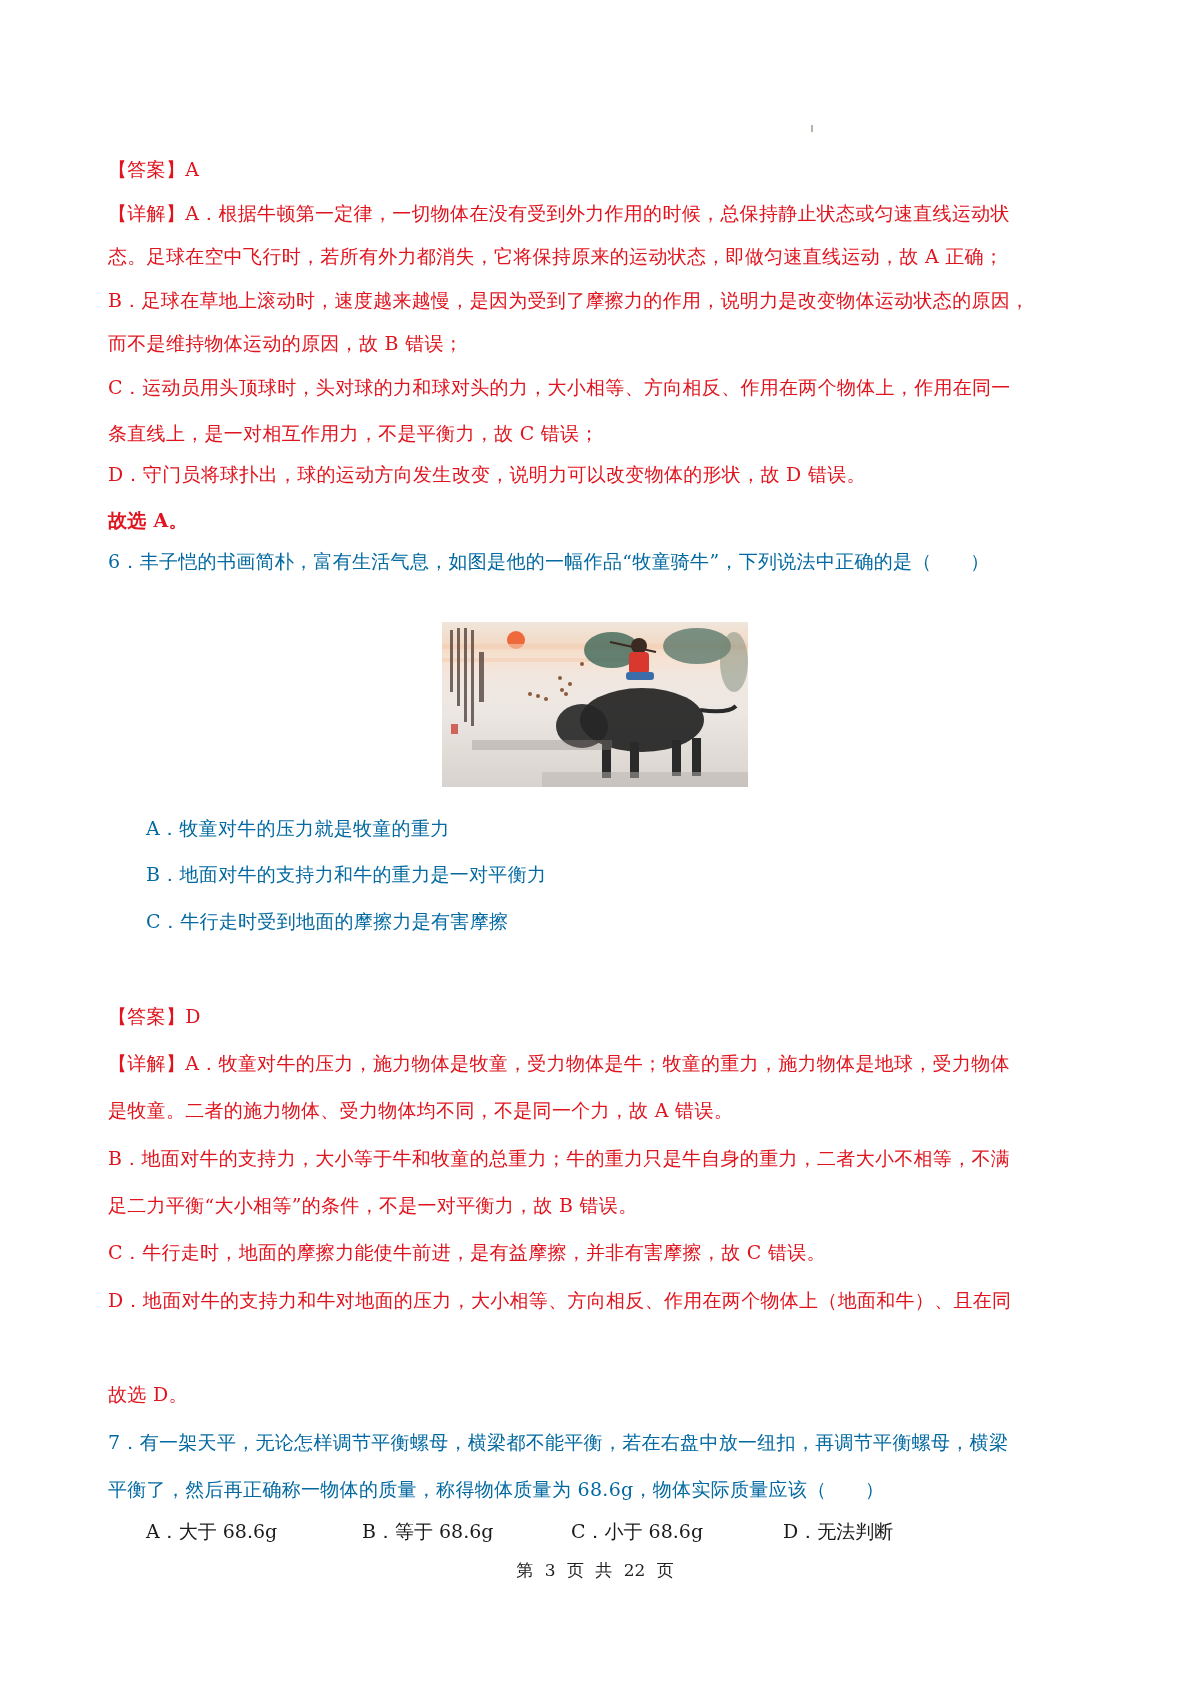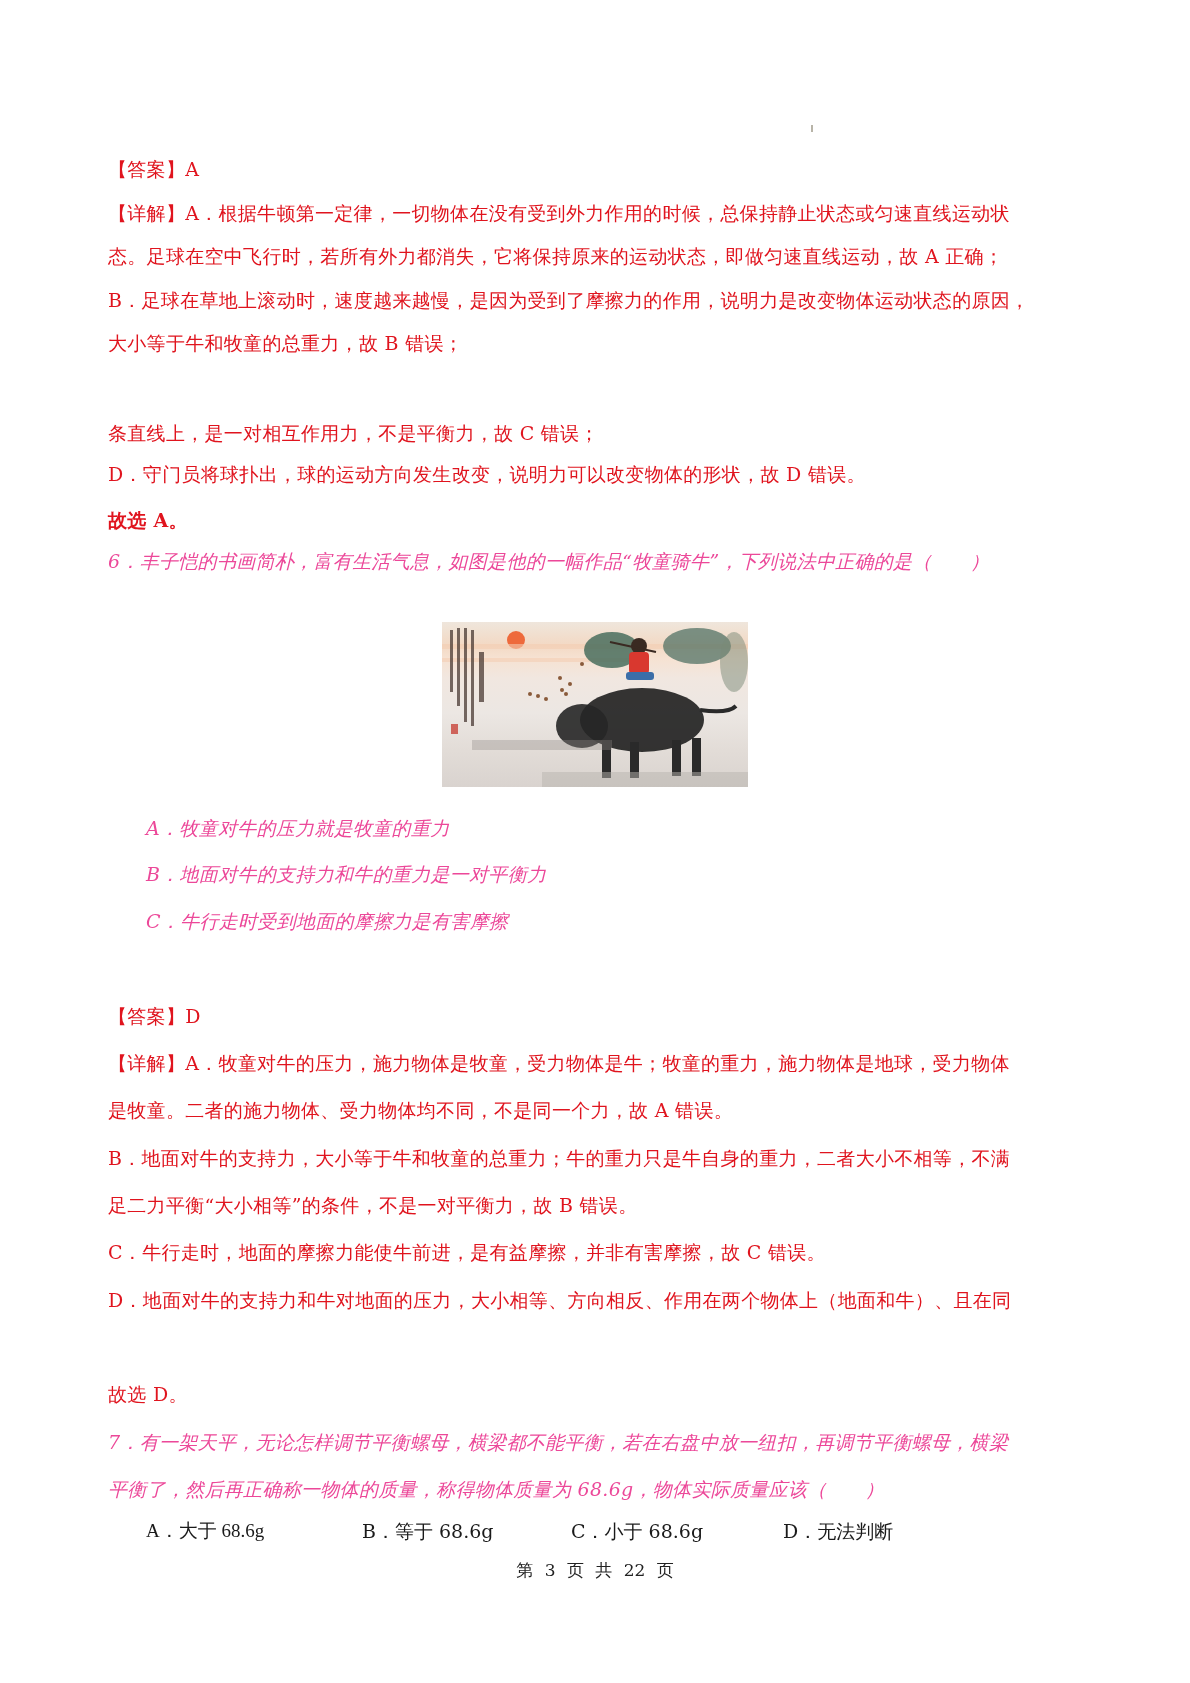--- a/index.html
+++ b/index.html
@@ -31,21 +31,21 @@
     }
     .line {
       position: absolute;
       left: 108px;
       font-size: 19px;
       line-height: 24px;
       white-space: nowrap;
       letter-spacing: 0.3px;
     }
     .red { color: #e0141e; }
-    .black { color: #ec4899; font-style: italic; }
+    .black { color: #0369a1; }
     .opt { left: 146px; }
     .q7opt { position: absolute; top: 1519px; font-size: 19px; line-height: 24px; color: #1a1a1a; white-space: nowrap; }
     .painting {
       position: absolute;
       left: 442px;
       top: 622px;
       width: 306px;
       height: 165px;
       overflow: hidden;
       background: linear-gradient(180deg, #efe6dc 0%, #f3d9c4 14%, #f6e2d2 22%, #f1e7e0 34%, #ece7e3 55%, #e2dcd7 78%, #d9d3cf 100%);
@@ -65,21 +65,22 @@
 <body>
 
 <div class="page">
 
   <div class="mark"></div>
 
   <div class="line red" style="top:157px;">【答案】A</div>
   <div class="line red" style="top:201px;">【详解】A．根据牛顿第一定律，一切物体在没有受到外力作用的时候，总保持静止状态或匀速直线运动状</div>
   <div class="line red" style="top:244px;">态。足球在空中飞行时，若所有外力都消失，它将保持原来的运动状态，即做匀速直线运动，故 A 正确；</div>
   <div class="line red" style="top:288px;">B．足球在草地上滚动时，速度越来越慢，是因为受到了摩擦力的作用，说明力是改变物体运动状态的原因，</div>
-  <div class="line red" style="top:331px;">大小等于牛和牧童的总重力，故 B 错误；</div>
+  <div class="line red" style="top:331px;">而不是维持物体运动的原因，故 B 错误；</div>
+  <div class="line red" style="top:375px;">C．运动员用头顶球时，头对球的力和球对头的力，大小相等、方向相反、作用在两个物体上，作用在同一</div>
   <div class="line red" style="top:421px;">条直线上，是一对相互作用力，不是平衡力，故 C 错误；</div>
   <div class="line red" style="top:462px;">D．守门员将球扑出，球的运动方向发生改变，说明力可以改变物体的形状，故 D 错误。</div>
   <div class="line red" style="top:508px;font-weight:bold;">故选 A。</div>
 
   <div class="line black" style="top:549px;">6．丰子恺的书画简朴，富有生活气息，如图是他的一幅作品“牧童骑牛”，下列说法中正确的是（　　）</div>
 
   <div class="painting">
     <svg width="306" height="165" viewBox="0 0 306 165" xmlns="http://www.w3.org/2000/svg">
 
       <circle cx="74" cy="18" r="9" fill="#ee6a3c"></circle>
@@ -138,19 +139,19 @@
   <div class="line red" style="top:1098px;">是牧童。二者的施力物体、受力物体均不同，不是同一个力，故 A 错误。</div>
   <div class="line red" style="top:1146px;">B．地面对牛的支持力，大小等于牛和牧童的总重力；牛的重力只是牛自身的重力，二者大小不相等，不满</div>
   <div class="line red" style="top:1193px;">足二力平衡“大小相等”的条件，不是一对平衡力，故 B 错误。</div>
   <div class="line red" style="top:1240px;">C．牛行走时，地面的摩擦力能使牛前进，是有益摩擦，并非有害摩擦，故 C 错误。</div>
   <div class="line red" style="top:1288px;">D．地面对牛的支持力和牛对地面的压力，大小相等、方向相反、作用在两个物体上（地面和牛）、且在同</div>
   <div class="line red" style="top:1382px;">故选 D。</div>
 
   <div class="line black" style="top:1430px;">7．有一架天平，无论怎样调节平衡螺母，横梁都不能平衡，若在右盘中放一纽扣，再调节平衡螺母，横梁</div>
   <div class="line black" style="top:1477px;">平衡了，然后再正确称一物体的质量，称得物体质量为 68.6g，物体实际质量应该（　　）</div>
 
-  <div class="q7opt" style="left:146px;font-family:Liberation Serif, serif;">A．大于 68.6g</div>
+  <div class="q7opt" style="left:146px;">A．大于 68.6g</div>
   <div class="q7opt" style="left:362px;">B．等于 68.6g</div>
   <div class="q7opt" style="left:571px;">C．小于 68.6g</div>
   <div class="q7opt" style="left:783px;">D．无法判断</div>
 
   <div class="footer">第 3 页 共 22 页</div>
 </div>
 
 </body></html>

